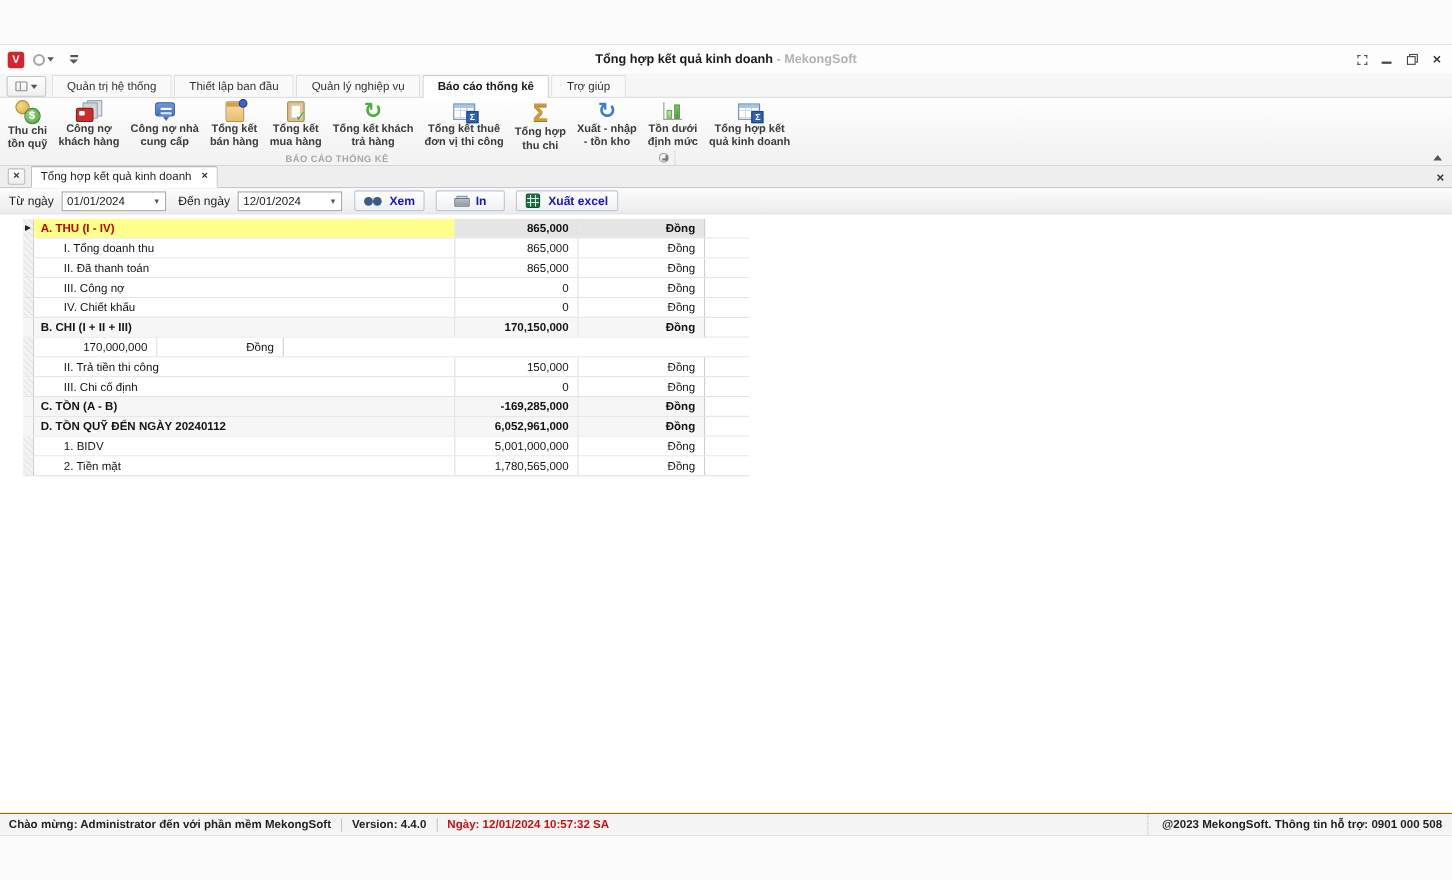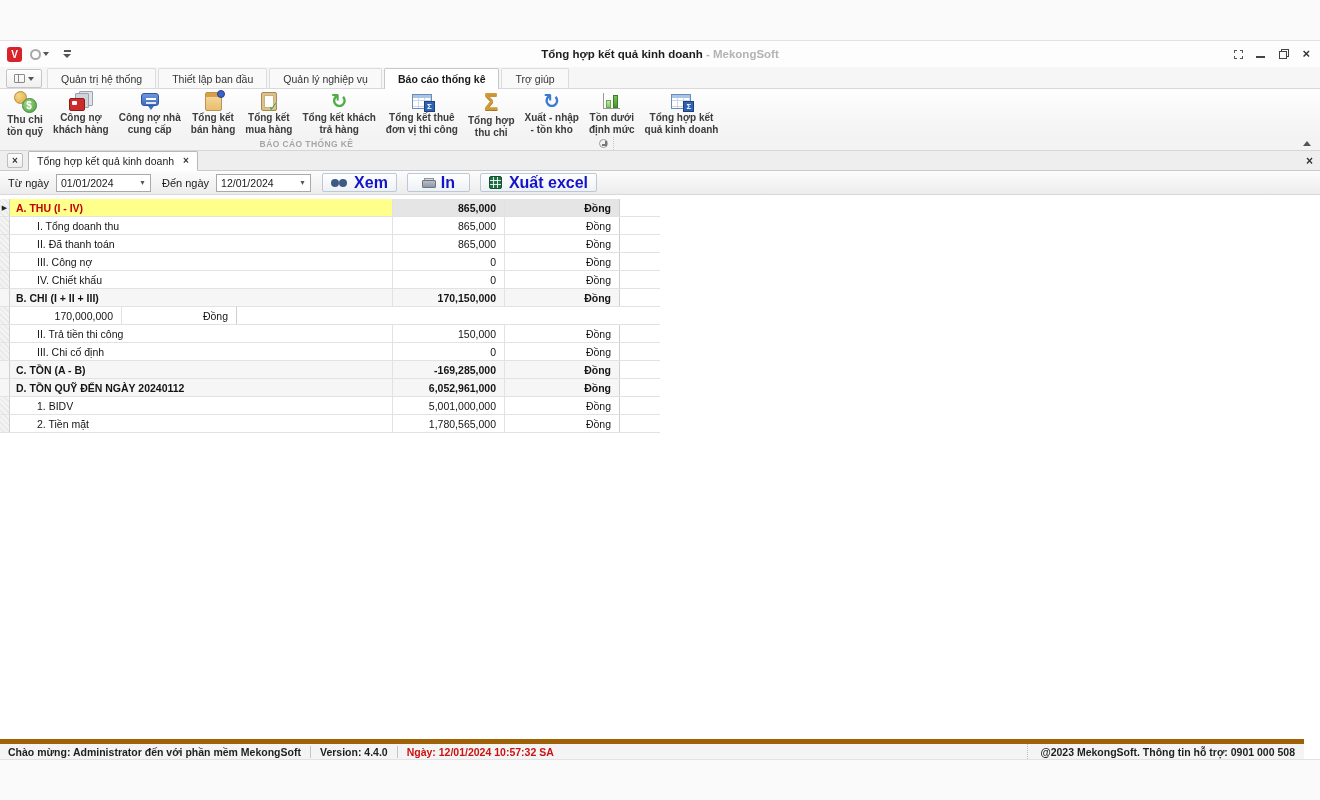--- a/index.html
+++ b/index.html
@@ -106,21 +106,21 @@
 
   
   .filterbar { height:24px; background:linear-gradient(#fcfcfc,#ececec); border-bottom:1px solid #d8d8d8;
                display:flex; align-items:center; padding-left:8px; gap:5px; font-size:11px; color:#1a1a1a; }
   .flabel { margin-right:2px; }
   .combo { width:95px; height:18px; background:#fff; border:1px solid #a9a9a9; display:flex; align-items:center;
            font-size:10.5px; padding-left:4px; position:relative; margin-right:6px; }
   .combo .arr { position:absolute; right:1px; top:1px; bottom:1px; width:13px; display:flex; align-items:center; justify-content:center;
                 color:#555; font-size:8px; }
   .fbtn { height:19px; min-width:63px; border:1px solid #bcc7d8; border-radius:2px; background:linear-gradient(#ffffff,#eef1f4);
-          display:flex; align-items:center; justify-content:center; gap:7px; font-size:16px; font-weight:bold; color:#1414cc; padding:0 8px; margin-right:5px; }
+          display:flex; align-items:center; justify-content:center; gap:7px; font-size:11px; font-weight:bold; color:#1414cc; padding:0 8px; margin-right:5px; }
   .ic-bino { width:16px; height:8px; }
   .ic-bino::before, .ic-bino::after { content:""; position:absolute; top:0; width:8px; height:8px; border-radius:50%; background:#3d5a86; }
   .ic-bino::before { left:0; } .ic-bino::after { right:0; }
   .ic-print { width:12px; height:10px; }
   .ic-print::before { content:""; position:absolute; top:0; left:2px; width:8px; height:4px; background:#d5dae0; border:1px solid #8d959e; }
   .ic-print::after { content:""; position:absolute; bottom:0; left:0; width:12px; height:6px; background:linear-gradient(#b6bec7,#8f99a4); border:1px solid #6d757e; border-radius:1px; }
   .ic-excel { width:13px; height:13px; background:#1e7145; border:1px solid #14512f; border-radius:2px;
       background-image:repeating-linear-gradient(to right, rgba(0,0,0,0) 0 3px, rgba(255,255,255,.85) 3px 4px),
                        repeating-linear-gradient(to bottom, rgba(0,0,0,0) 0 3px, rgba(255,255,255,.85) 3px 4px); }
 
@@ -128,37 +128,37 @@
   .gridwrap { background:#fff; padding-top:4px; }
   .ghead { display:flex; height:18px; width:1320px; border-top:1px solid #cfcfcf; border-bottom:1px solid #b8b8b8;
            background-color:#fbfbfb;
            background-image:repeating-linear-gradient(135deg, rgba(120,120,120,.07) 0 2px, rgba(0,0,0,0) 2px 5px); }
   .gh { display:flex; align-items:center; padding-left:5px; font-size:10.5px; font-weight:bold; color:#1c1c1c; border-right:1px solid #cdcdcd; }
   .gh.ind { width:10px; padding:0; }
   .gh.c1 { width:383px; }
   .gh.c2 { width:112px; }
   .gh.c3 { width:115px; }
   .gh.fill { flex:1; border-right:none; }
-  .grow { display:flex; height:18px; width:660px; border-bottom:1px solid #e2e2e2; background:#fff; font-size:10.5px; color:#141414; }
+  .grow { display:flex; height:18px; width:660px; border-bottom:1px solid #e2e2e2; background:#fff; font-size:10.5px; color:#141414;margin-left:21px; }
   .gc { display:flex; align-items:center; border-right:1px solid #e2e2e2; overflow:hidden; white-space:nowrap; }
   .gc.ind { width:10px; border-right:1px solid #cfcfcf; background:repeating-linear-gradient(45deg,#f4f4f4 0 2px,#eaeaea 2px 4px);
             justify-content:center; padding:0; }
   .gc.c1 { width:383px; padding-left:6px; }
   .gc.c2 { width:112px; justify-content:flex-end; padding-right:8px; }
   .gc.c3 { width:115px; justify-content:flex-end; padding-right:8px; border-right:1px solid #cfcfcf; }
   .grow.sub .gc.c1 { padding-left:27px; }
   .grow.group { font-weight:bold; }
   .grow.group .gc { background:#f6f6f6; }
   .grow.selected { font-weight:bold; }
   .grow.selected .gc.c1 { background:#ffff8c; color:#c40000; }
   .grow.selected .gc.c2, .grow.selected .gc.c3 { background:#e5e5e5; color:#111; }
   .selarrow { font-size:7px; color:#222; line-height:1; }
 
   
-  .statusbar { position:absolute; left:0; right:16px; bottom:0; height:20px; background:#f4f4f4; border-top:5px solid #a16207;
+  .statusbar { position:absolute; left:0; right:0; bottom:0; height:20px; background:#f4f4f4; border-top:1px solid #a16207;
                display:flex; align-items:center; font-size:10.5px; font-weight:bold; color:#1f1f1f; padding-left:8px; }
   .sep { width:1px; height:12px; background:#c5c5c5; margin:0 9px; }
   .status-date { color:#cc1111; }
   .status-right { position:absolute; right:9px; top:0; bottom:0; display:flex; align-items:center;
                   border-left:1px dotted #bdbdbd; padding-left:12px; }
 </style>
 </head>
 <body>
 
 <div class="window">

